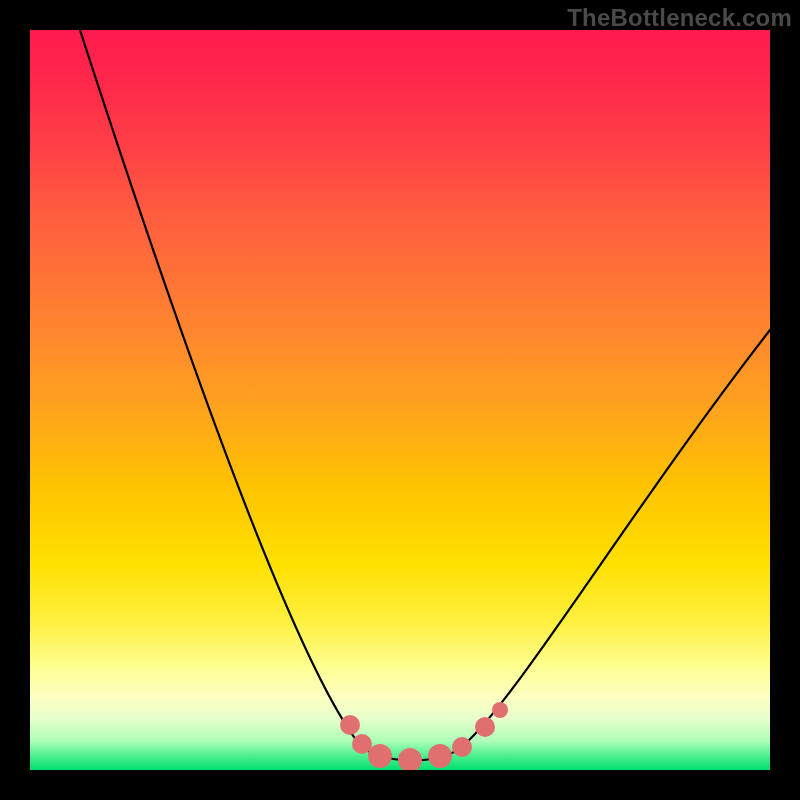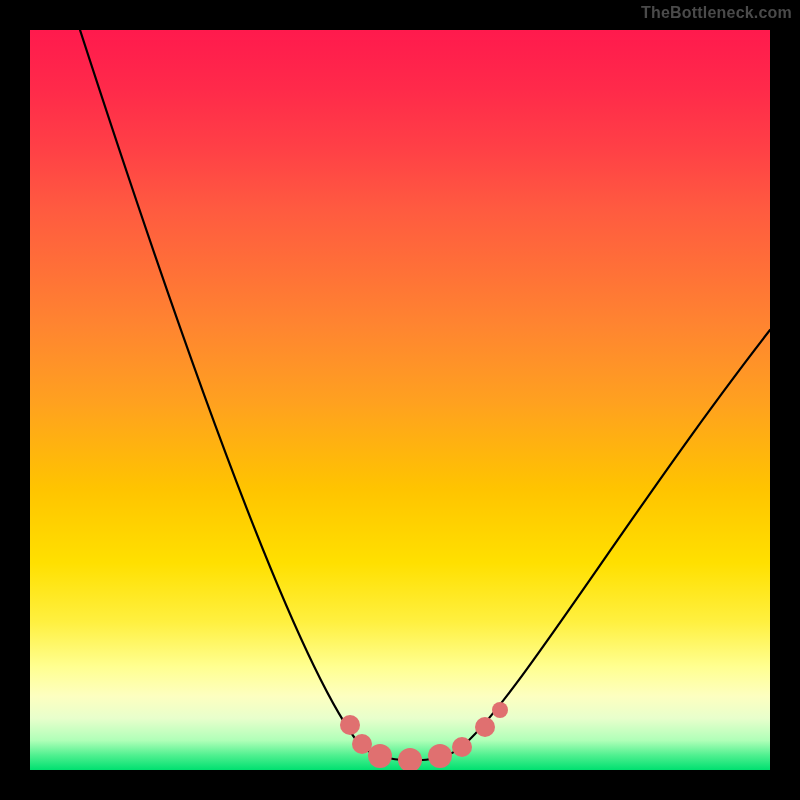--- a/index.html
+++ b/index.html
@@ -41,21 +41,21 @@
       #b0ffb8 96%,
       #50f090 98%,
       #00e070 100%
     );
   }
   .watermark {
     position: absolute;
     top: 4px;
     right: 8px;
     font-family: Arial, Helvetica, sans-serif;
-    font-size: 16px;
+    font-size: 24px;
     font-weight: 600;
     color: #4a4a4a;
     letter-spacing: 0.2px;
   }
   svg.curve-layer {
     position: absolute;
     top: 30px;
     left: 30px;
     width: 740px;
     height: 740px;

